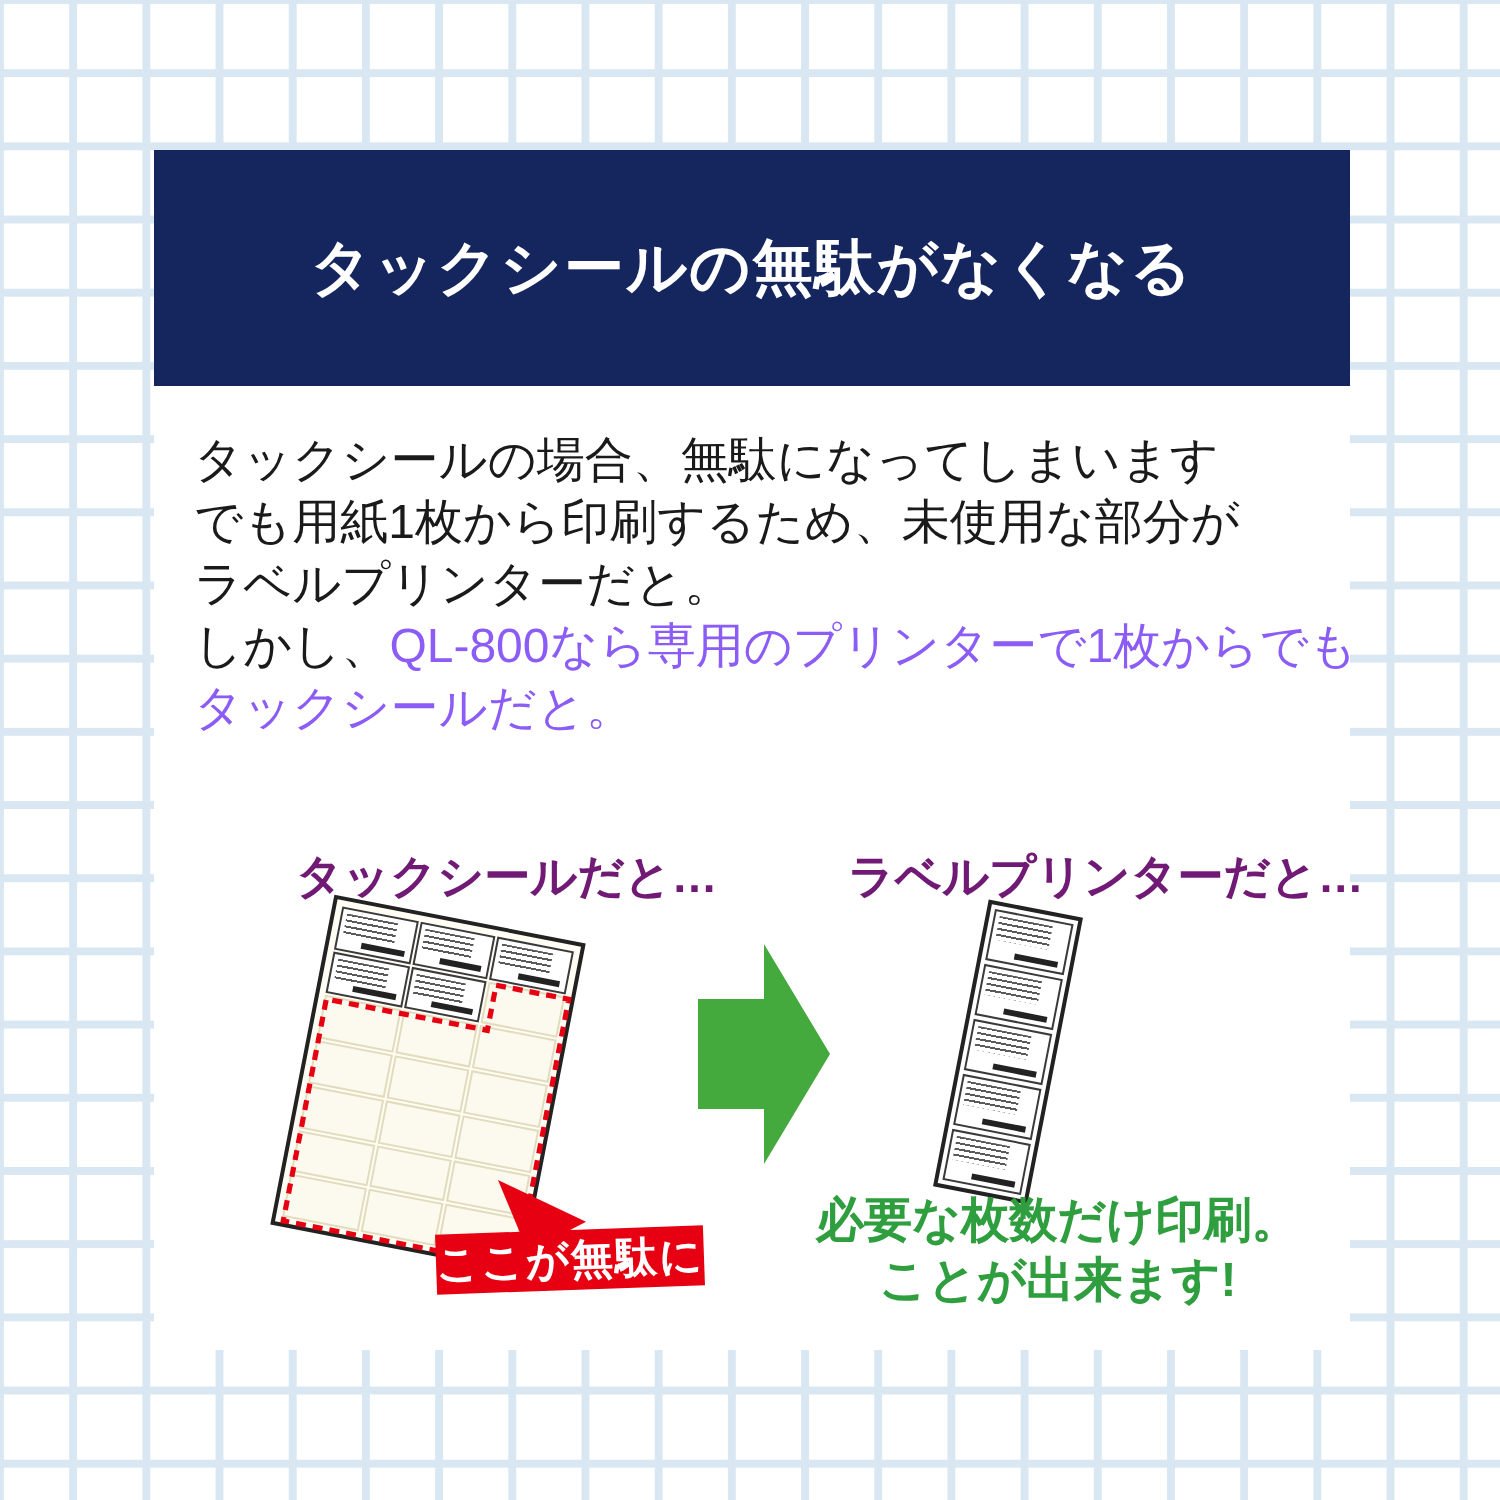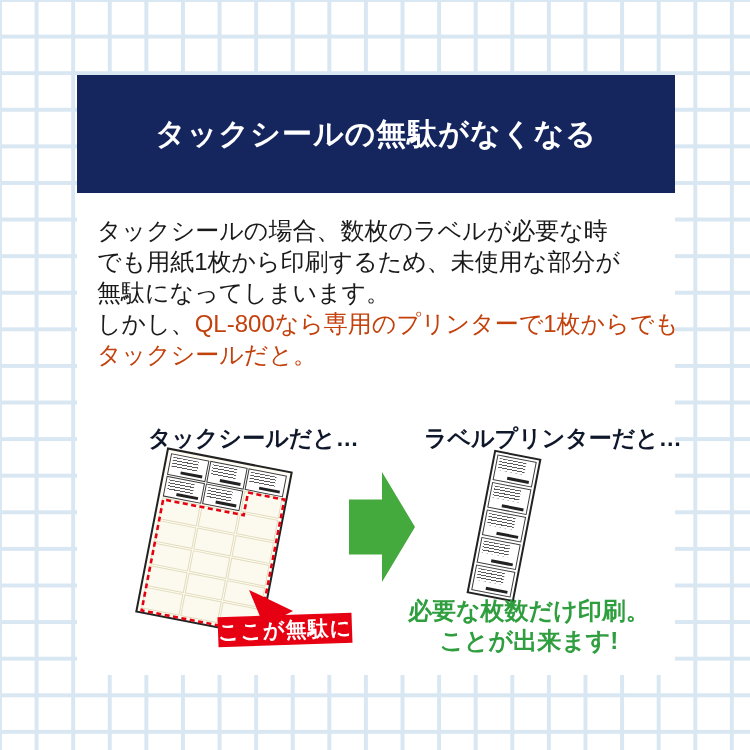--- a/index.html
+++ b/index.html
@@ -32,25 +32,25 @@
     color:#ffffff; font-size:30px; font-weight:bold; letter-spacing:1px;
     white-space:nowrap;
   }
 
   
   .copy {
     position:absolute; left:20px; top:140px; width:565px;
     font-size:24px; line-height:31px; color:#1a1a1a; font-weight:500;
     white-space:nowrap;
   }
-  .copy .red { color:#c2410c; }
+  .copy .red { color:#8b5cf6; }
 
   
   .cmp-heading {
-    position:absolute; font-size:23px; font-weight:bold; color:#0f172a;
+    position:absolute; font-size:23px; font-weight:bold; color:#701a75;
     white-space:nowrap;
   }
   .cmp-heading.left  { left:71px;  top:348px; }
   .cmp-heading.right { left:331px; top:348px;margin-left:16px; }
 
   
   .sheet {
     position:absolute; left:73px; top:383px; width:128px; height:168px;
     background:#fffdf4; border:2px solid #222;
     transform:rotate(11deg);
@@ -123,23 +123,23 @@
 <body>
 
 <div class="page">
   <div class="panel">
 
     <div class="titleband">
       <h1>タックシールの無駄がなくなる</h1>
     </div>
 
     <div class="copy">
-      <div>タックシールの場合、数枚のラベルが必要な時</div>
+      <div>タックシールの場合、無駄になってしまいます</div>
       <div>でも用紙1枚から印刷するため、未使用な部分が</div>
-      <div>無駄になってしまいます。</div>
+      <div>ラベルプリンターだと。</div>
       <div><span>しかし、</span><span class="red">QL-800なら専用のプリンターで1枚からでも</span></div>
       <div class="red">タックシールだと。</div>
     </div>
 
     <div class="cmp-heading left">タックシールだと…</div>
     <div class="cmp-heading right">ラベルプリンターだと…</div>
 
     <div class="sheet">
       <div class="sheet-grid">
         <div class="plabel"></div>

